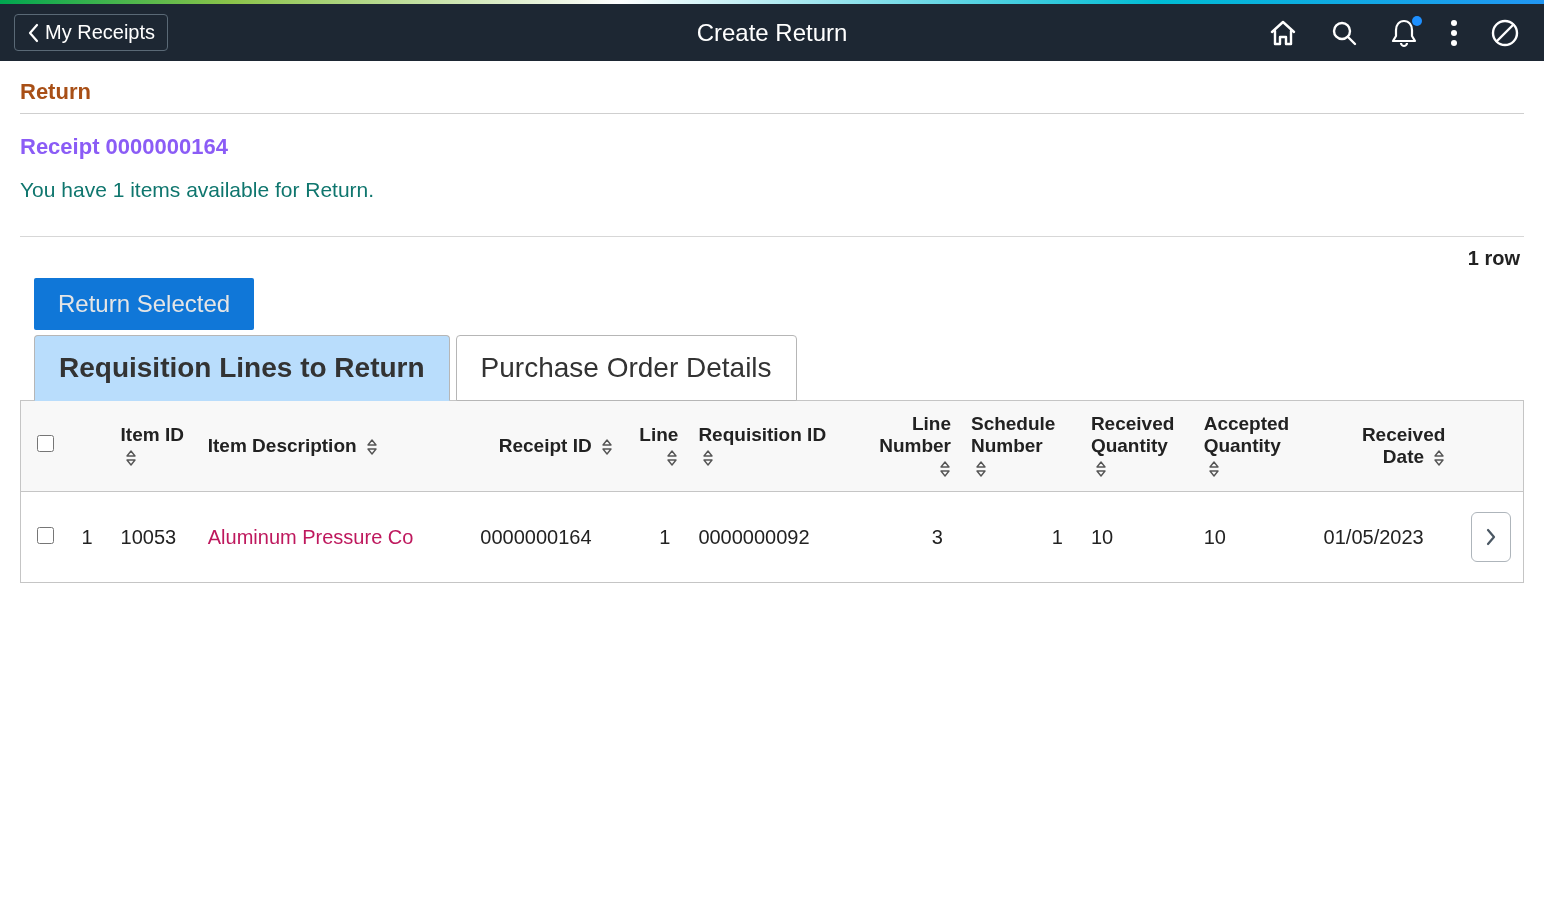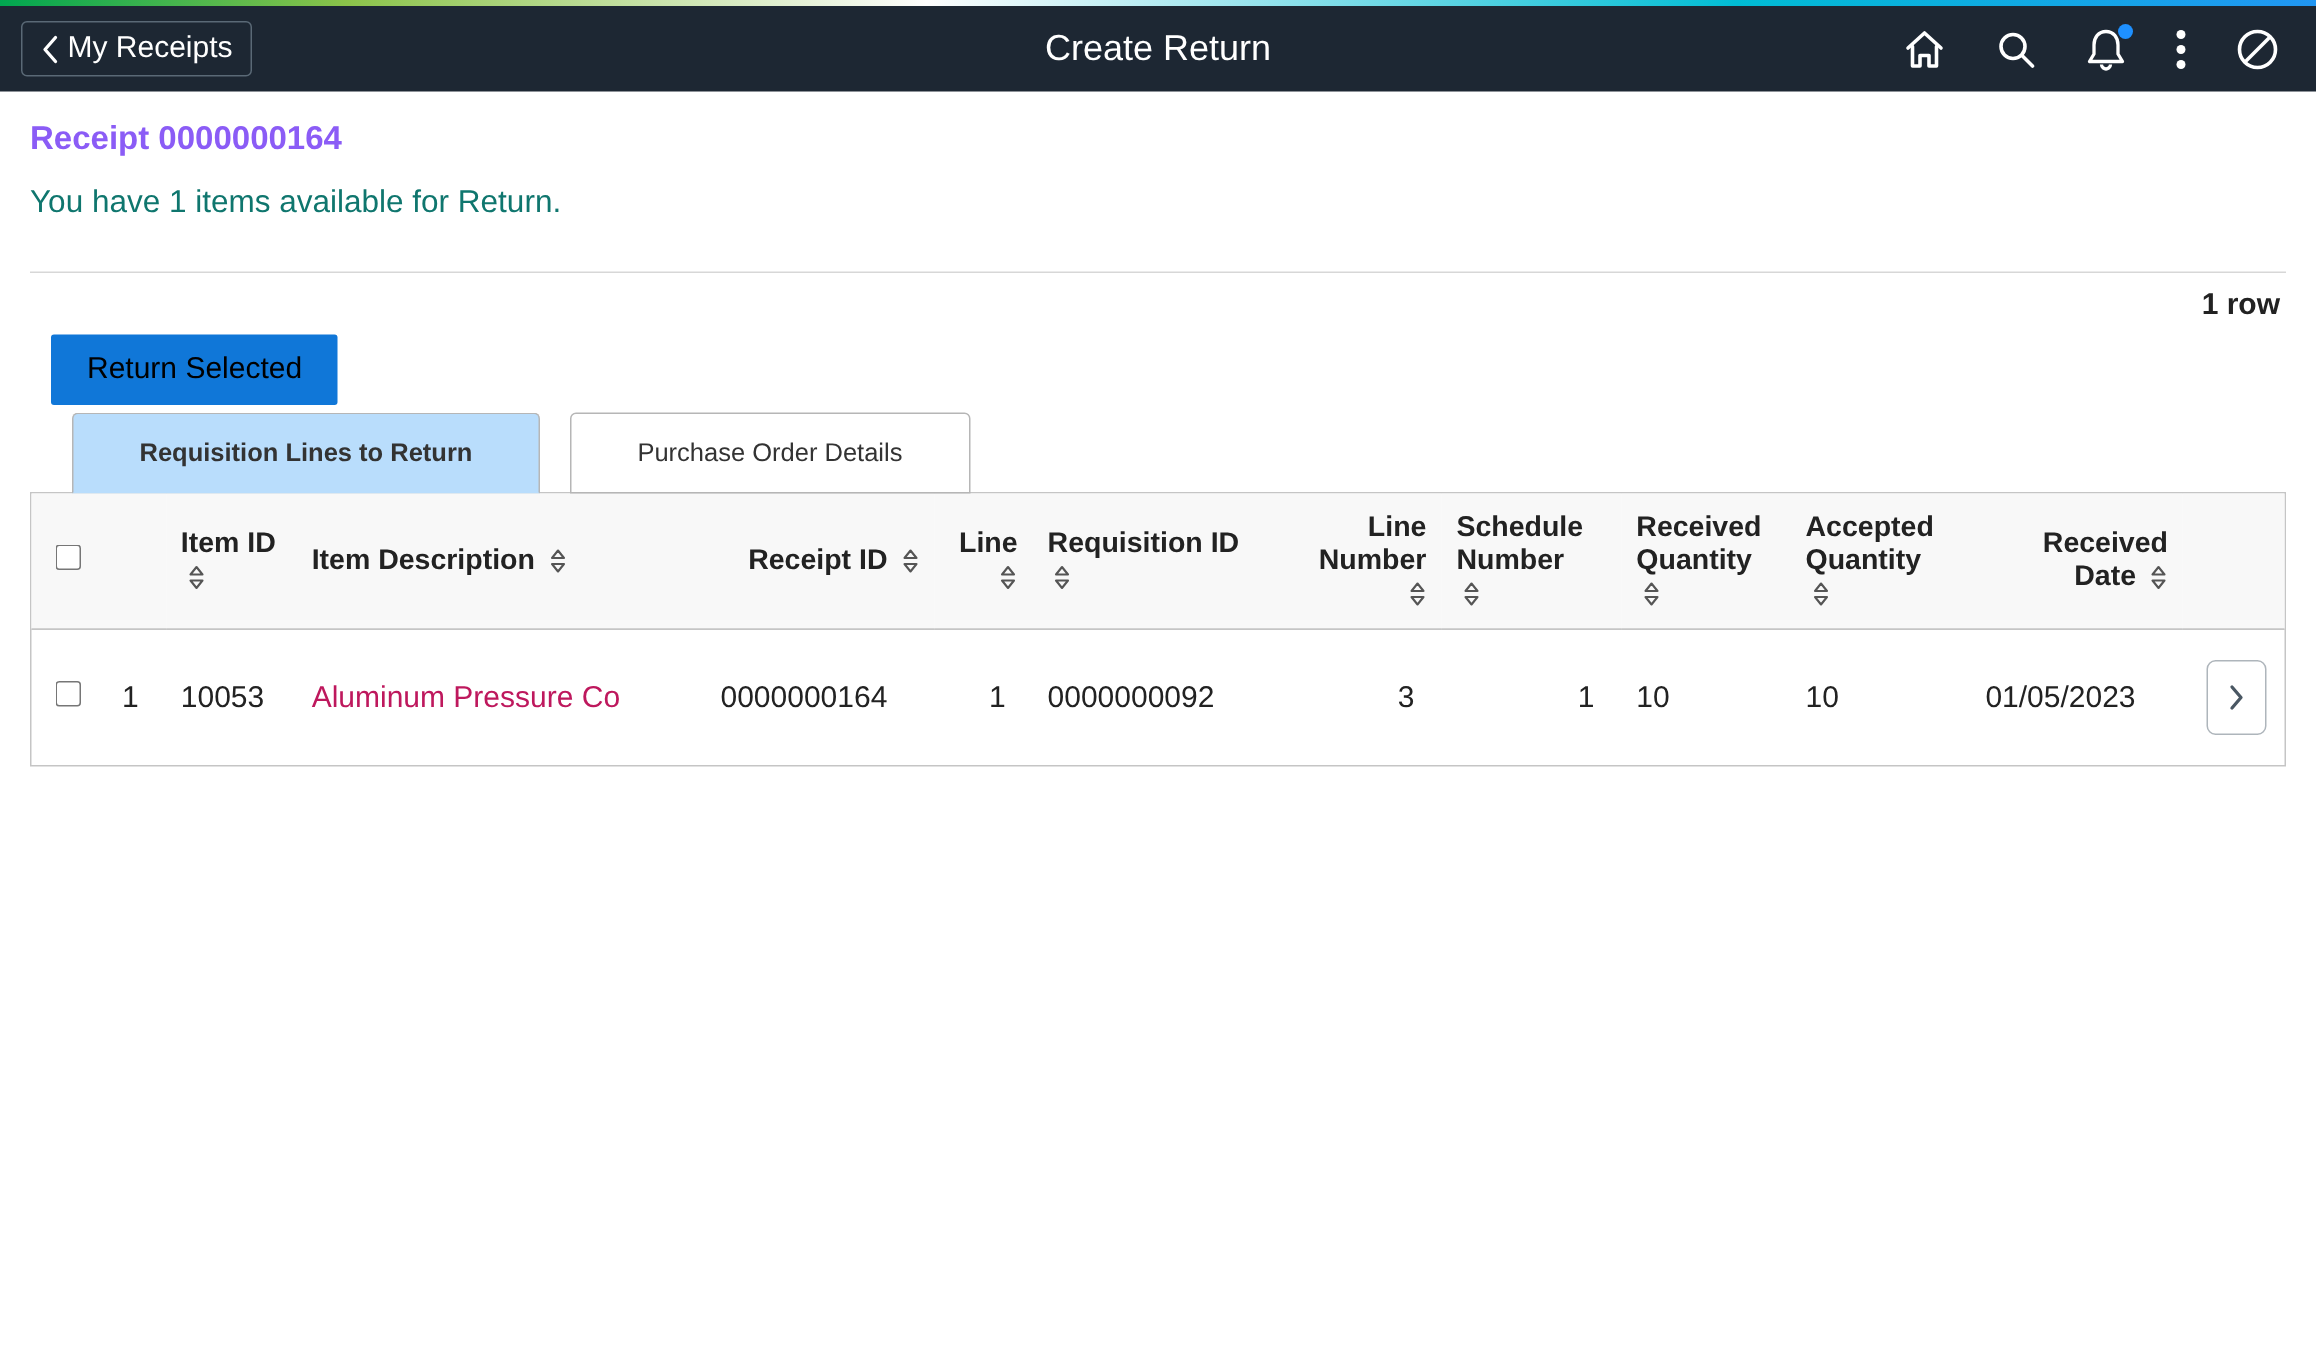--- a/index.html
+++ b/index.html
@@ -105,44 +105,43 @@
       font-size: 20px;
       font-weight: 600;
       color: #222;
       padding: 2px 4px 8px 0;
     }
     .table-area {
       padding: 0 0 0 14px;
     }
     .primary-button {
       background: #1077d8;
-      color: #000000;
+      color: #e5e5e5;
       border: none;
-      font-size: 20px;
+      font-size: 24px;
       padding: 12px 24px;
       cursor: pointer;
       border-radius: 2px;
     }
     .tabs {
       display: flex;
       margin-top: 4px;
       position: relative;
       top: 1px;
     }
     .tab {
       border: 1px solid #b6b6b6;
       background: #ffffff;
-      font-size: 17px;
-      padding: 16px 44px;
+      font-size: 28px;
+      padding: 16px 24px;
       cursor: pointer;
       border-top-left-radius: 4px;
       border-top-right-radius: 4px;
       margin-right: 6px;
       color: #333;
-      margin-left: 14px;
     }
     .tab.active {
       background: #b9ddfc;
       font-weight: 700;
       border-bottom: 1px solid #b9ddfc;
     }
     .grid-wrap {
       border: 1px solid #c5c5c5;
       margin-left: -14px;
     }
@@ -263,20 +262,21 @@
     <span class="header-icon">
       <svg width="30" height="30" viewBox="0 0 30 30" fill="none">
         <circle cx="15" cy="15" r="12" stroke="white" stroke-width="2.4" fill="none"></circle>
         <path d="M6 24 L24 6" stroke="white" stroke-width="2.4"></path>
       </svg>
     </span>
   </div>
 </div>
 
 <div class="content">
+  <div class="section-title">Return</div>
 
   <div class="receipt-heading">Receipt 0000000164</div>
 
   <div class="availability-text">You have 1 items available for Return.</div>
 
   <div class="divider"></div>
 
   <div class="row-count-wrap">
     <span>1 row</span>
   </div>

